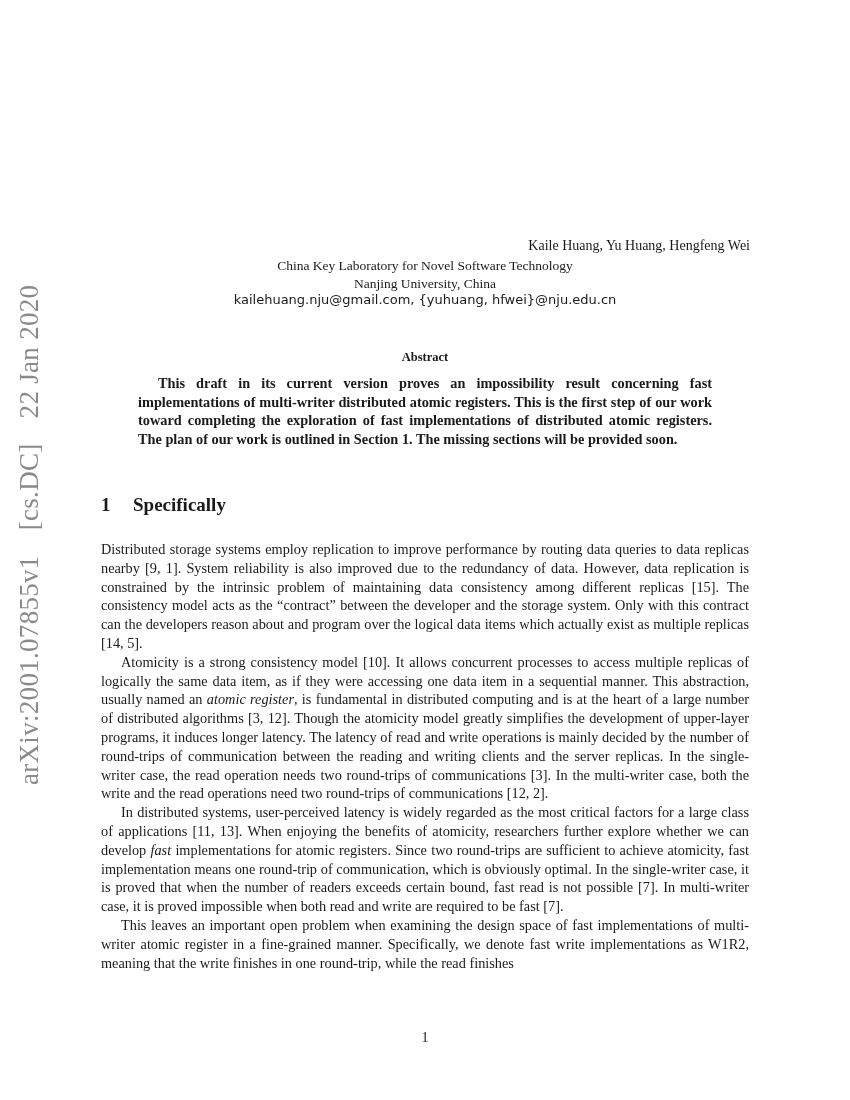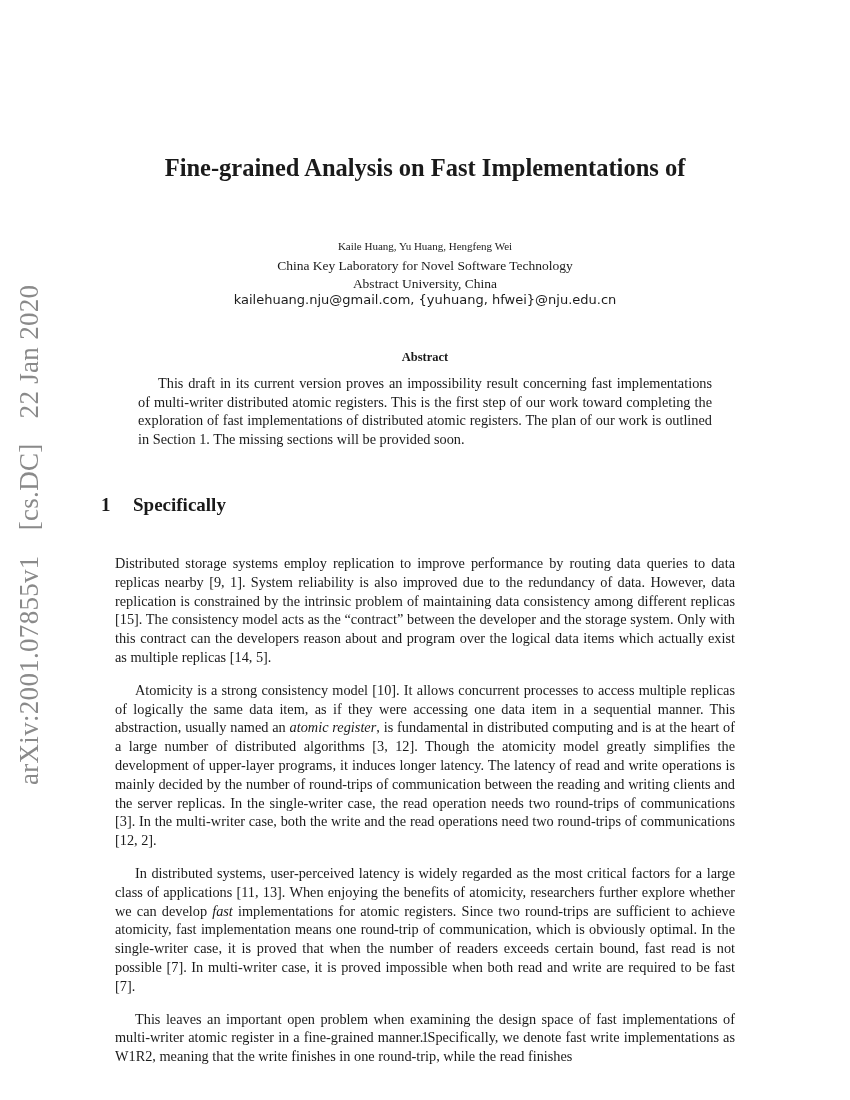--- a/index.html
+++ b/index.html
@@ -4,54 +4,53 @@
 <style>
   html, body { margin: 0; padding: 0; background: #ffffff; }
   body { width: 850px; height: 1100px; position: relative; overflow: hidden;
          font-family: "Liberation Serif", "DejaVu Serif", serif; color: #1a1a1a; }
   .stamp { position: absolute; left: 14px; top: 785px; transform-origin: 0 0;
            transform: rotate(-90deg); white-space: nowrap; font-size: 27px;
            color: #8a8a8a; letter-spacing: 0.3px; width: 490px; }
   .stamp span { margin-right: 18px; }
   .title { position: absolute; top: 152px; left: 100px; width: 650px; text-align: center;
            font-size: 24.5px; font-weight: bold; line-height: 31px; }
-  .authors { position: absolute; top: 236px; left: 100px; width: 650px; text-align: center;
-             font-size: 11px; line-height: 20px; }
+  .authors { position: absolute; top: 236px; left: 100px; width: 650px; text-align: right;
+             font-size: 14px; line-height: 20px; }
   .affil { position: absolute; left: 100px; width: 650px; text-align: center;
            font-size: 13.5px; line-height: 18px; }
   .email { position: absolute; top: 292px; left: 100px; width: 650px; text-align: center;
            font-family: "DejaVu Sans", sans-serif; font-size: 13px; }
   .abs-head { position: absolute; top: 350px; left: 100px; width: 650px; text-align: center;
               font-weight: bold; font-size: 12.5px; }
   .abstract { position: absolute; top: 374px; left: 138px; width: 574px; font-size: 14.3px;
-              line-height: 18.6px; text-align: justify; text-indent: 20px; }
+              line-height: 18.6px; text-align: justify; text-indent: 20px; font-weight: bold; }
   .section { position: absolute; top: 494px; left: 101px; font-size: 19px; font-weight: bold; }
   .section .num { display: inline-block; width: 32px; }
   .body { position: absolute; top: 540px; left: 101px; width: 648px; font-size: 14.3px;
           line-height: 18.8px; text-align: justify; }
-  .body p { margin: 14px; text-indent: 20px; }
+  .body p { margin: 0; text-indent: 20px; }
   .body p.first { text-indent: 0; }
   .pagenum { position: absolute; top: 1030px; left: 0; width: 850px; text-align: center; font-size: 14px; }
 </style>
 </head>
 <body>
 
 <div class="stamp">
   <span>arXiv:2001.07855v1</span>
   <span>[cs.DC]</span>
   <span>22 Jan 2020</span>
 </div>
 
 <div class="title">
-  <div>Fine-grained Analysis on Fast Implementations of</div>
 </div>
 
 <div class="authors">Kaile Huang, Yu Huang, Hengfeng Wei</div>
 <div class="affil" style="top:257px">China Key Laboratory for Novel Software Technology</div>
-<div class="affil" style="top:275px">Abstract University, China</div>
+<div class="affil" style="top:275px">Nanjing University, China</div>
 <div class="email">kailehuang.nju@gmail.com, {yuhuang, hfwei}@nju.edu.cn</div>
 
 <div class="abs-head">Abstract</div>
 <div class="abstract">This draft in its current version proves an impossibility result concerning fast implementations of multi-writer distributed atomic registers. This is the first step of our work toward completing the exploration of fast implementations of distributed atomic registers. The plan of our work is outlined in Section 1. The missing sections will be provided soon.</div>
 
 <div class="section">
   <span class="num">1</span><span>Specifically</span>
 </div>
 
 <div class="body">

